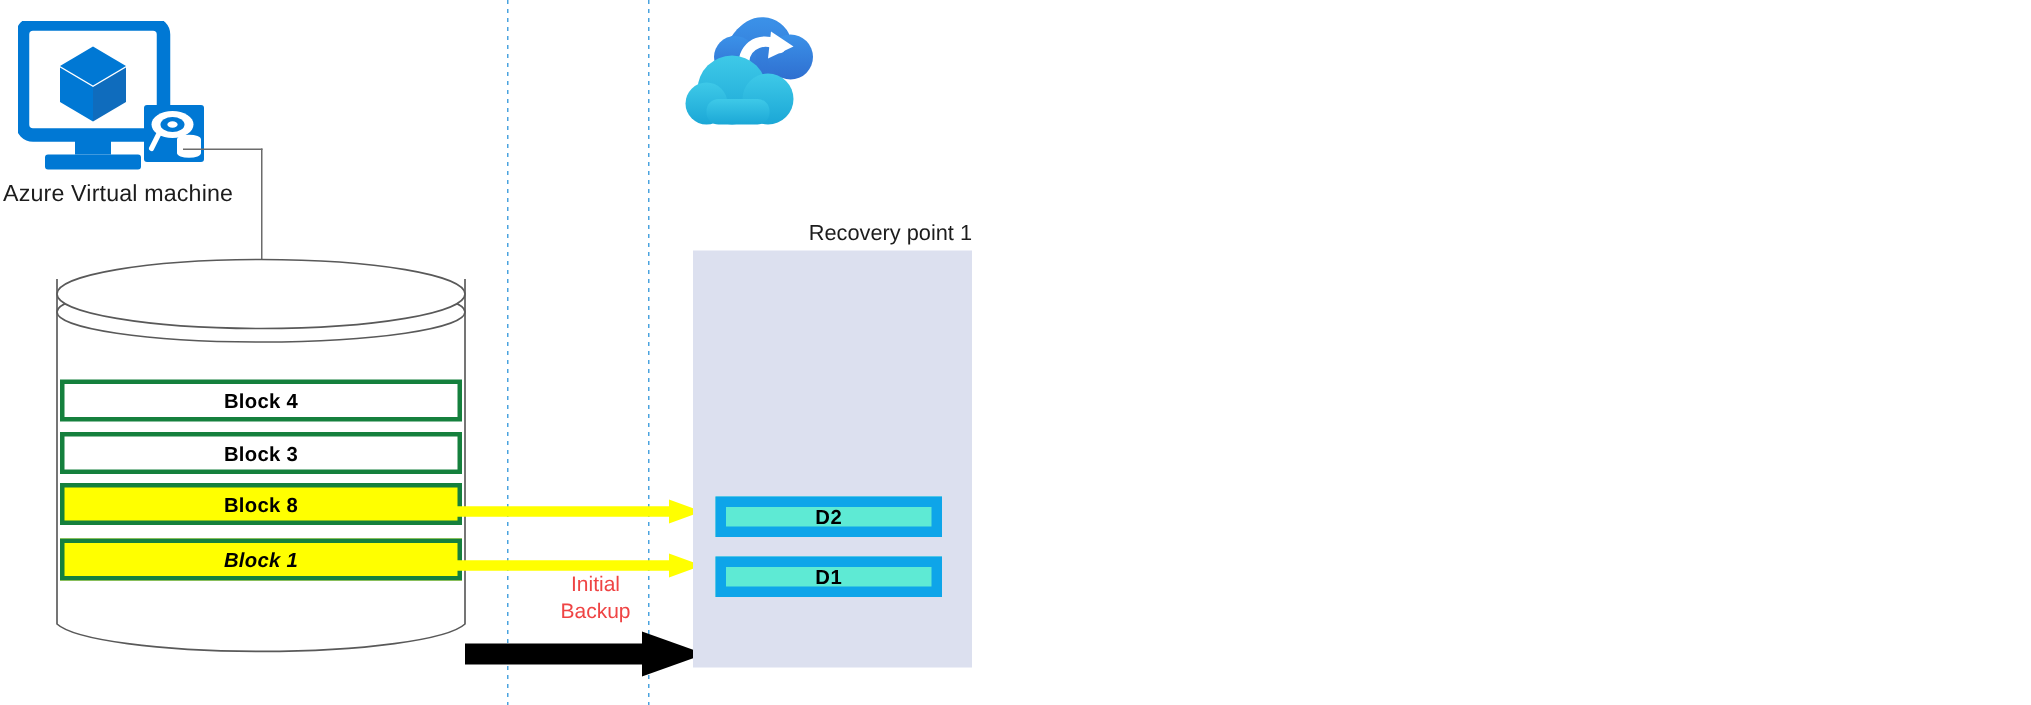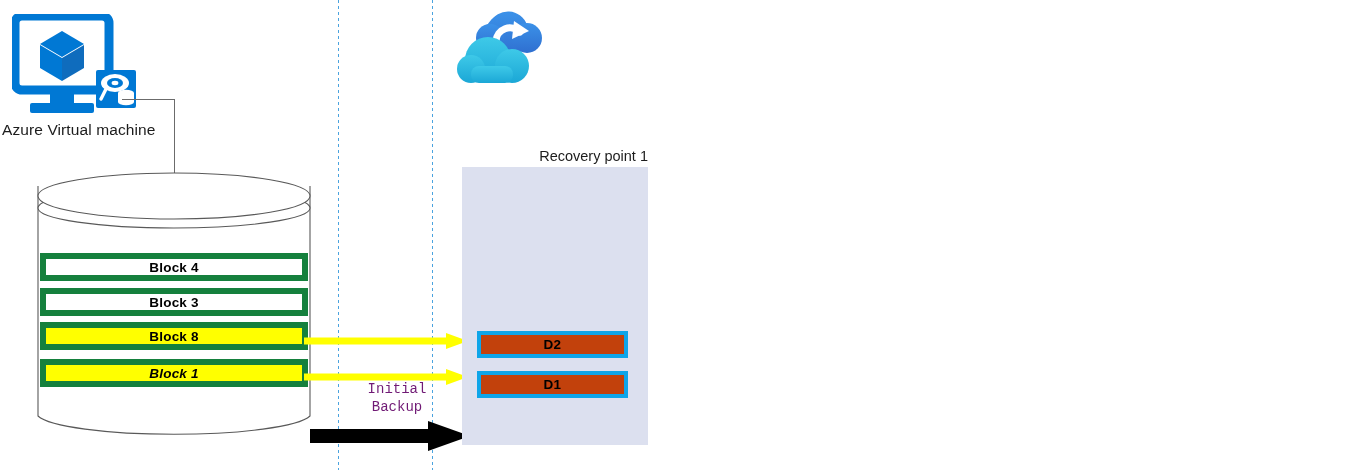--- a/index.html
+++ b/index.html
@@ -73,21 +73,21 @@
     width: 276px;
     text-align: center;
     font-size: 15px;
     color: #1c1c1c;
   }
 
   
   .block {
     position: absolute;
     box-sizing: border-box;
-    border: 6px solid #15803d;
+    border: 3px solid #15803d;
     font-size: 13.5px;
     font-weight: bold;
     color: #000000;
     display: flex;
     align-items: center;
     justify-content: center;
     letter-spacing: .2px;
   }
   .block.white { background: #ffffff; }
   .block.yellow { background: #ffff00; }
@@ -113,24 +113,23 @@
   }
   .yarrow svg { display: block; }
 
   
   #initial-backup {
     left: 352px;
     top: 381px;
     width: 90px;
     text-align: center;
     font-size: 14px;
-    color: #701a75;
+    color: #ef4444;
     white-space: normal;
     line-height: 1.25;
-    font-family: Liberation Mono, monospace;
   }
 
   
   #black-arrow {
     position: absolute;
     left: 310px;
     top: 420px;
     width: 162px;
     height: 32px;
   }
@@ -158,22 +157,22 @@
     position: absolute;
     left: 462px;
     top: 167px;
     width: 186px;
     height: 278px;
     background: #dce0ef;
   }
   .dbox {
     position: absolute;
     box-sizing: border-box;
-    background: #c2410c;
-    border: 4px solid #0ea5e9;
+    background: #5eead4;
+    border: 7px solid #0ea5e9;
     font-size: 13.5px;
     font-weight: bold;
     color: #000000;
     display: flex;
     align-items: center;
     justify-content: center;
     letter-spacing: .3px;
   }
 </style>
 </head>

